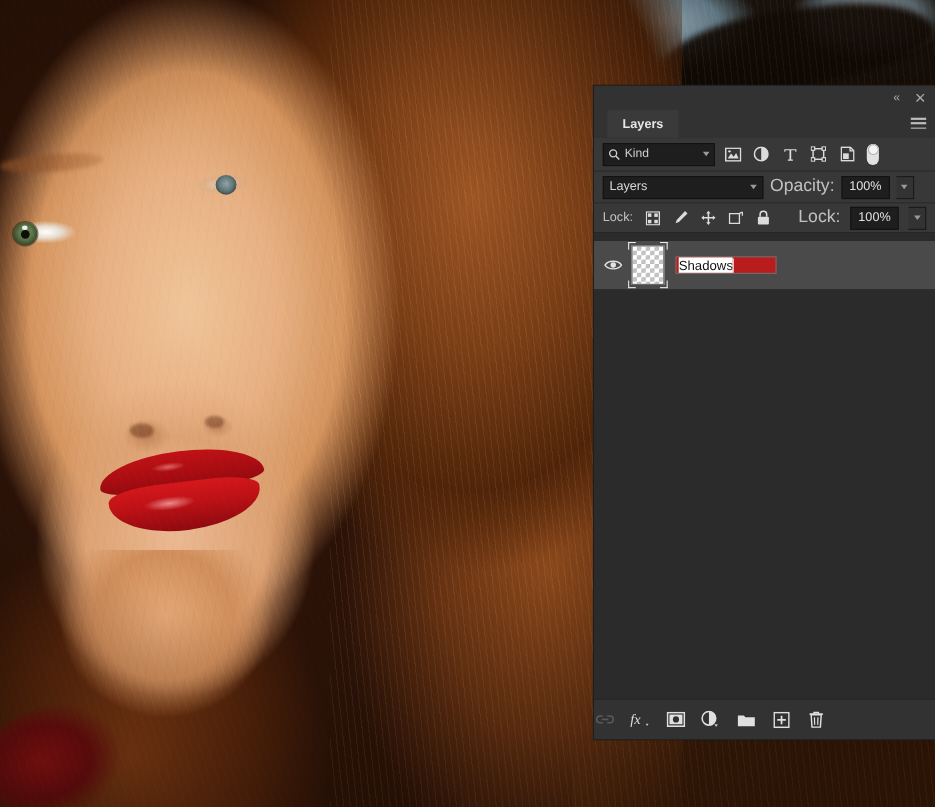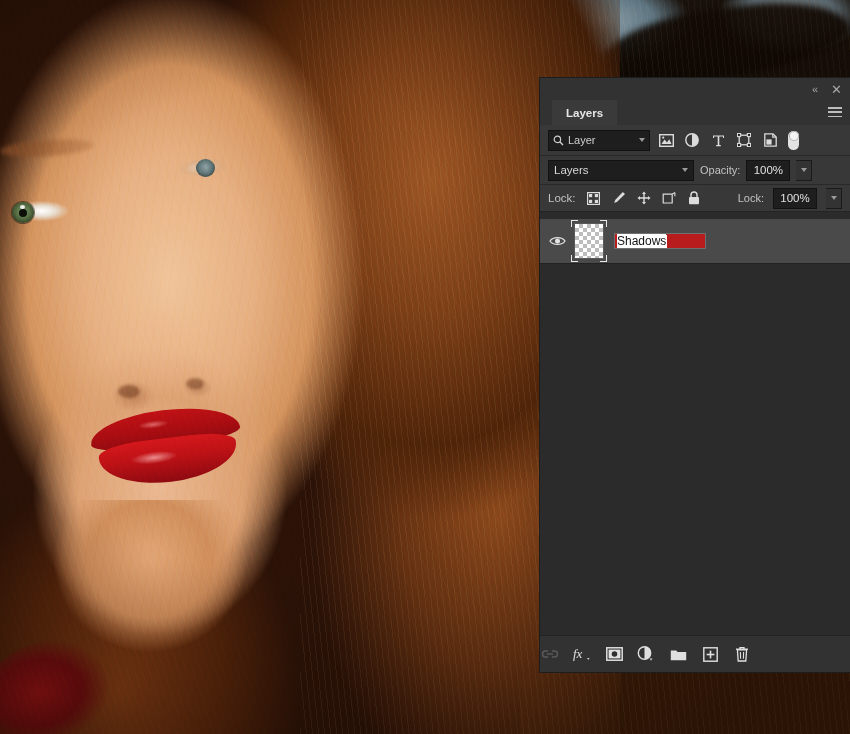--- a/index.html
+++ b/index.html
@@ -324,21 +324,21 @@
   }
   .blend-select {
     width: 134px; height: 19px;
     background: #1e1e1e;
     border: 1px solid #121212;
     display: flex; align-items: center;
     padding: 0 5px;
     cursor: pointer;
   }
   .blend-select .lbl { flex: 1; font-size: 11.5px; color: #d8d8d8; }
-  .fieldlabel { font-size: 11px; color: #c2c2c2; }
+  .fieldlabel { font-size: 16px; color: #c2c2c2; }
   .numfield {
     width: 42px; height: 19px;
     background: #1e1e1e;
     border: 1px solid #121212;
     display: flex; align-items: center; justify-content: center;
     font-size: 11.5px; color: #e0e0e0;
     cursor: text;
   }
   .numcaret {
     width: 15px; height: 19px;
@@ -524,21 +524,21 @@
     </div>
 
     <div class="filterrow">
       <div class="kind-select">
         <span>
           <svg width="11" height="11" viewBox="0 0 11 11">
             <circle cx="4.4" cy="4.4" r="3.2" fill="none" stroke="#cfcfcf" stroke-width="1.2"></circle>
             <line x1="6.8" y1="6.8" x2="10" y2="10" stroke="#cfcfcf" stroke-width="1.4"></line>
           </svg>
         </span>
-        <span class="lbl">Layer</span>
+        <span class="lbl">Kind</span>
         <span class="caret"></span>
       </div>
 
       <div class="fico">
         <svg width="15" height="13" viewBox="0 0 15 13">
           <rect x="0.7" y="0.7" width="13.6" height="11.6" fill="none" stroke="#dcdcdc" stroke-width="1.4"></rect>
           <path d="M2.5 10 L5.6 5.6 L8 8.4 L10.2 5.2 L12.5 10 Z" fill="#dcdcdc"></path>
           <circle cx="4.2" cy="3.6" r="1.1" fill="#dcdcdc"></circle>
         </svg>
       </div>

